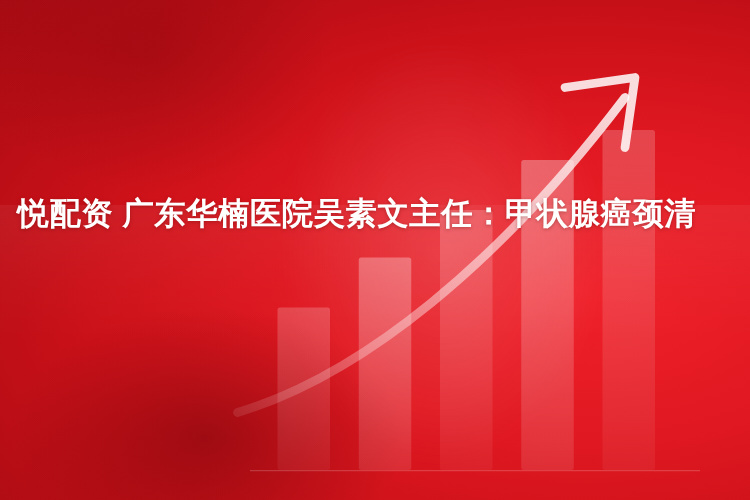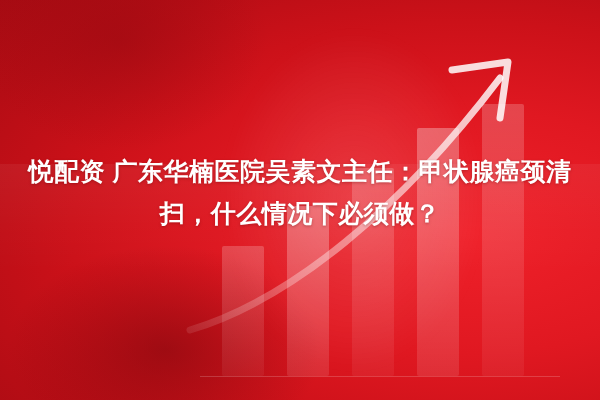--- a/index.html
+++ b/index.html
@@ -86,21 +86,21 @@
     background: rgba(255,255,255,0.18);
   }
 
   
   .headline {
     position: absolute;
     left: 0;
     right: 0;
     top: 150px;
     padding: 0 14px;
-    text-align: center;
+    text-align: left;
     color: #ffffff;
     font-size: 25px;
     line-height: 42px;
     font-weight: 700;
     letter-spacing: 0.5px;
     text-shadow: 0 1px 3px rgba(80,0,4,0.35);
     box-sizing: border-box;
   }
   .headline .line {
     display: block;
@@ -134,16 +134,15 @@
           <stop offset="100%" stop-color="#ffffff" stop-opacity="0.85"></stop>
         </linearGradient>
       </defs>
       <path d="M190 330 C 290 300, 400 210, 500 78" fill="none" stroke="url(#arrowGrad)" stroke-width="7" stroke-linecap="round"></path>
       <path d="M452 70 L 508 62 L 500 118" fill="none" stroke="#ffffff" stroke-opacity="0.85" stroke-width="7" stroke-linecap="round" stroke-linejoin="round"></path>
     </svg>
   </div>
 
   <div class="headline">
     <span class="line">悦配资 广东华楠医院吴素文主任：甲状腺癌颈清</span>
-    <span class="line">扫，什么情况下必须做？</span>
   </div>
 
 </div>
 
 </body></html>

